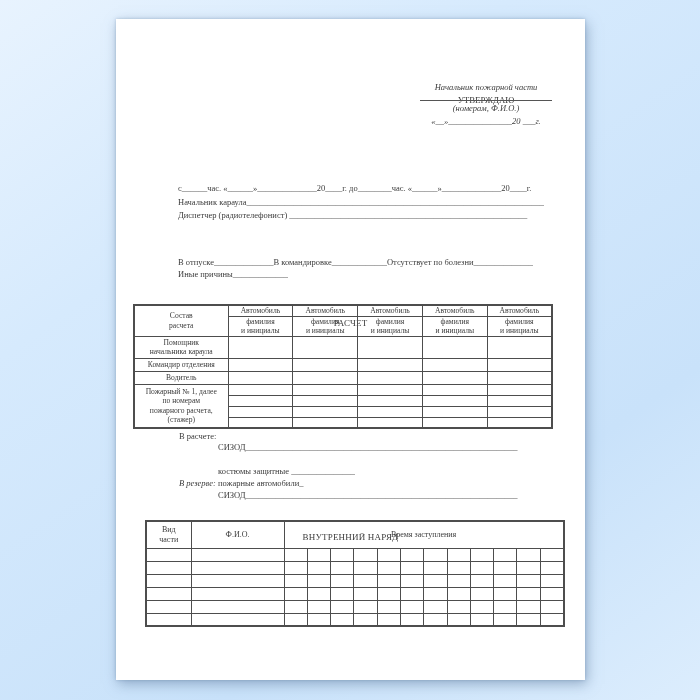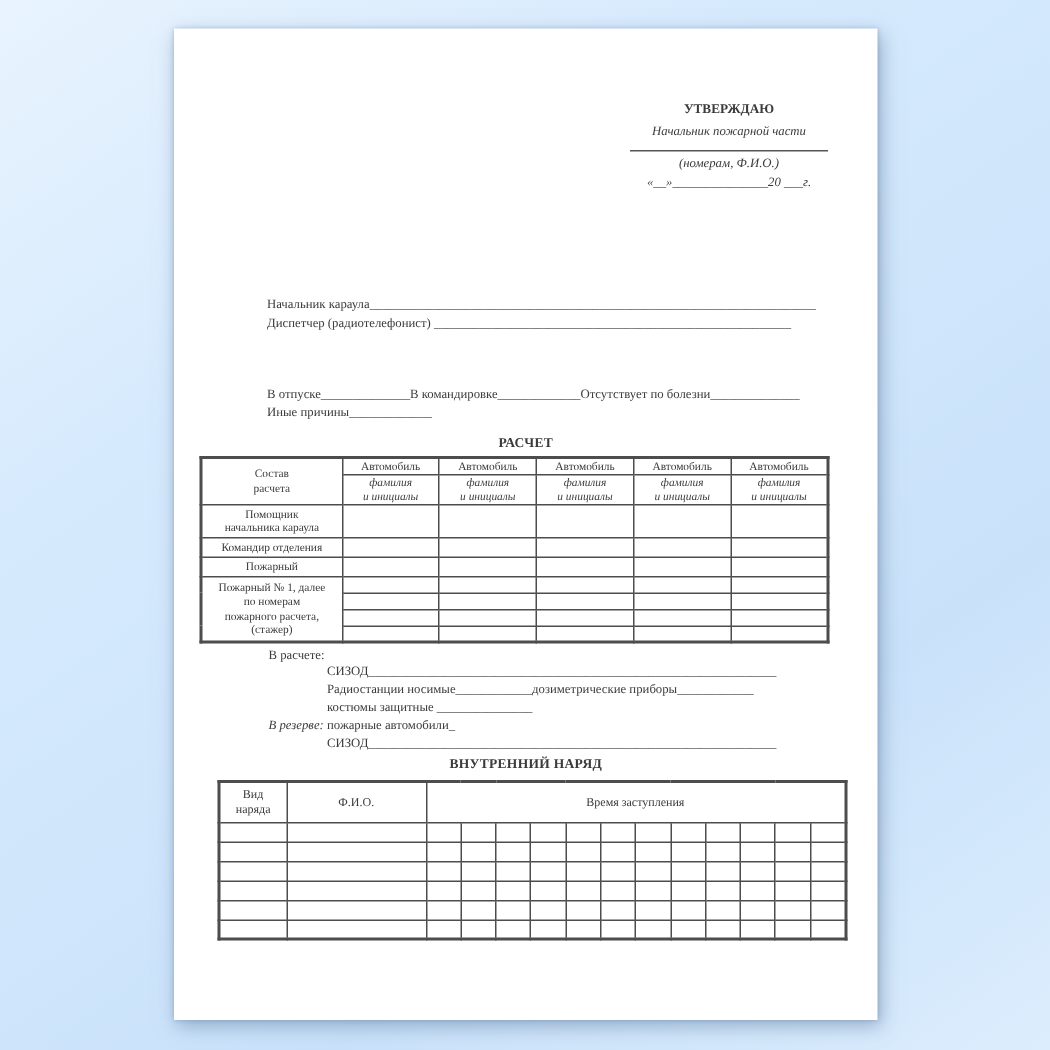--- a/index.html
+++ b/index.html
@@ -10,21 +10,21 @@
     background:linear-gradient(145deg,#e8f3fe 0%,#d6eafd 30%,#c9e2fa 72%,#dcedfd 100%);
     position:relative;
   }
   .paper {
     position:absolute; left:116px; top:19px; width:469px; height:661px;
     background:#ffffff;
     box-shadow:2px 4px 12px rgba(96,125,160,.55), 0 0 3px rgba(96,125,160,.4);
     overflow:hidden;
   }
   .abs { position:absolute; }
-  .b { font-weight:bold; }
+  .b { font-weight:normal;margin-top:28px; }
   .i { font-style:italic; }
   .ctr { left:0; width:100%; text-align:center; }
   .ln { white-space:pre; font-size:8.5px; line-height:11px; }
   .heading { font-size:9.5px; letter-spacing:.2px; }
 
   
   .approve { left:298px; top:48px; width:144px; text-align:center; font-size:8.5px; }
   .approve .t1 { position:absolute; top:0; left:0; width:100%; font-size:8.8px; }
   .approve .t2 { position:absolute; top:15px; left:0; width:100%; }
   .approve .sig { position:absolute; top:33px; left:6px; right:6px; border-top:1px solid #555; height:0; }
@@ -46,20 +46,21 @@
 
   <div class="abs approve">
     <div class="t1 b">УТВЕРЖДАЮ</div>
     <div class="t2 i">Начальник пожарной части</div>
     <div class="sig"></div>
     <div class="t3 i">(номерам, Ф.И.О.)</div>
     <div class="t4 i">«__»_______________20 ___г.</div>
   </div>
 
 
+  <div class="abs ln" style="top:164px; left:62px;">с______час. «______»______________20____г. до________час. «______»______________20____г.</div>
   <div class="abs ln" style="top:191px; left:62px;">Диспетчер (радиотелефонист) ________________________________________________________</div>
   <div class="abs ln" style="top:178px; left:62px;">Начальник караула______________________________________________________________________</div>
 
   <div class="abs ln" style="top:238px; left:62px;">В отпуске______________В командировке_____________Отсутствует по болезни______________</div>
   <div class="abs ln" style="top:250px; left:62px;">Иные причины_____________</div>
 
   <div class="abs ctr b heading" style="top:271px; font-size:9px;">РАСЧЕТ</div>
   <table class="abs rt">
     <colgroup>
       <col style="width:94px;">
@@ -72,21 +73,21 @@
     <tbody>
         <tr style="height:11px;">
       <th rowspan="2" class="pre">Состав
 расчета</th>
       <th>Автомобиль</th>
       <th>Автомобиль</th>
       <th>Автомобиль</th>
       <th>Автомобиль</th>
       <th>Автомобиль</th>
     </tr>
-    <tr style="height:20px;font-style:italic;">
+    <tr style="height:20px;">
       <th class="pre">фамилия
 и инициалы</th>
       <th class="pre">фамилия
 и инициалы</th>
       <th class="pre">фамилия
 и инициалы</th>
       <th class="pre">фамилия
 и инициалы</th>
       <th class="pre">фамилия
 и инициалы</th>
@@ -102,21 +103,21 @@
     </tr>
     <tr style="height:13px;">
       <td>Командир отделения</td>
       <td></td>
           <td></td>
           <td></td>
           <td></td>
           <td></td>
     </tr>
     <tr style="height:13px;">
-      <td>Пожарный</td>
+      <td>Водитель</td>
       <td></td>
           <td></td>
           <td></td>
           <td></td>
           <td></td>
     </tr>
     <tr style="height:11px;margin-left:16px;">
       <td rowspan="4" class="pre">Пожарный № 1, далее
 по номерам
 пожарного расчета,
@@ -146,21 +147,20 @@
           <td></td>
           <td></td>
           <td></td>
           <td></td>
     </tr>
   </tbody>
     </table>
 
   <div class="abs ln" style="top:412px; left:63px;">В расчете:</div>
   <div class="abs ln" style="top:423px; left:102px;">СИЗОД________________________________________________________________</div>
-  <div class="abs ln" style="top:435px; left:102px;">Радиостанции носимые____________дозиметрические приборы____________</div>
   <div class="abs ln" style="top:447px; left:102px;">костюмы защитные _______________</div>
   <div class="abs ln" style="top:459px; left:63px;font-style:italic;">В резерве:</div>
   <div class="abs ln" style="top:459px; left:102px;">пожарные автомобили_</div>
   <div class="abs ln" style="top:471px; left:102px;">СИЗОД________________________________________________________________</div>
 
   <div class="abs ctr b heading" style="top:485px; font-size:9px;">ВНУТРЕННИЙ НАРЯД</div>
   <table class="abs it">
     <colgroup>
       <col style="width:45px;">
         <col style="width:93px;">
@@ -173,21 +173,21 @@
         <col style="width:23.3px;">
         <col style="width:23.3px;">
         <col style="width:23.3px;">
         <col style="width:23.3px;">
         <col style="width:23.3px;">
         <col style="width:23.3px;">
     </colgroup>
     <tbody>
         <tr style="height:27px;">
       <th class="pre">Вид
-наряда</th>
+части</th>
       <th>Ф.И.О.</th>
       <th colspan="12">Время заступления</th>
     </tr>
     <tr style="height:13px;">
           <td></td>
           <td></td>
           <td></td>
           <td></td>
           <td></td>
           <td></td>

